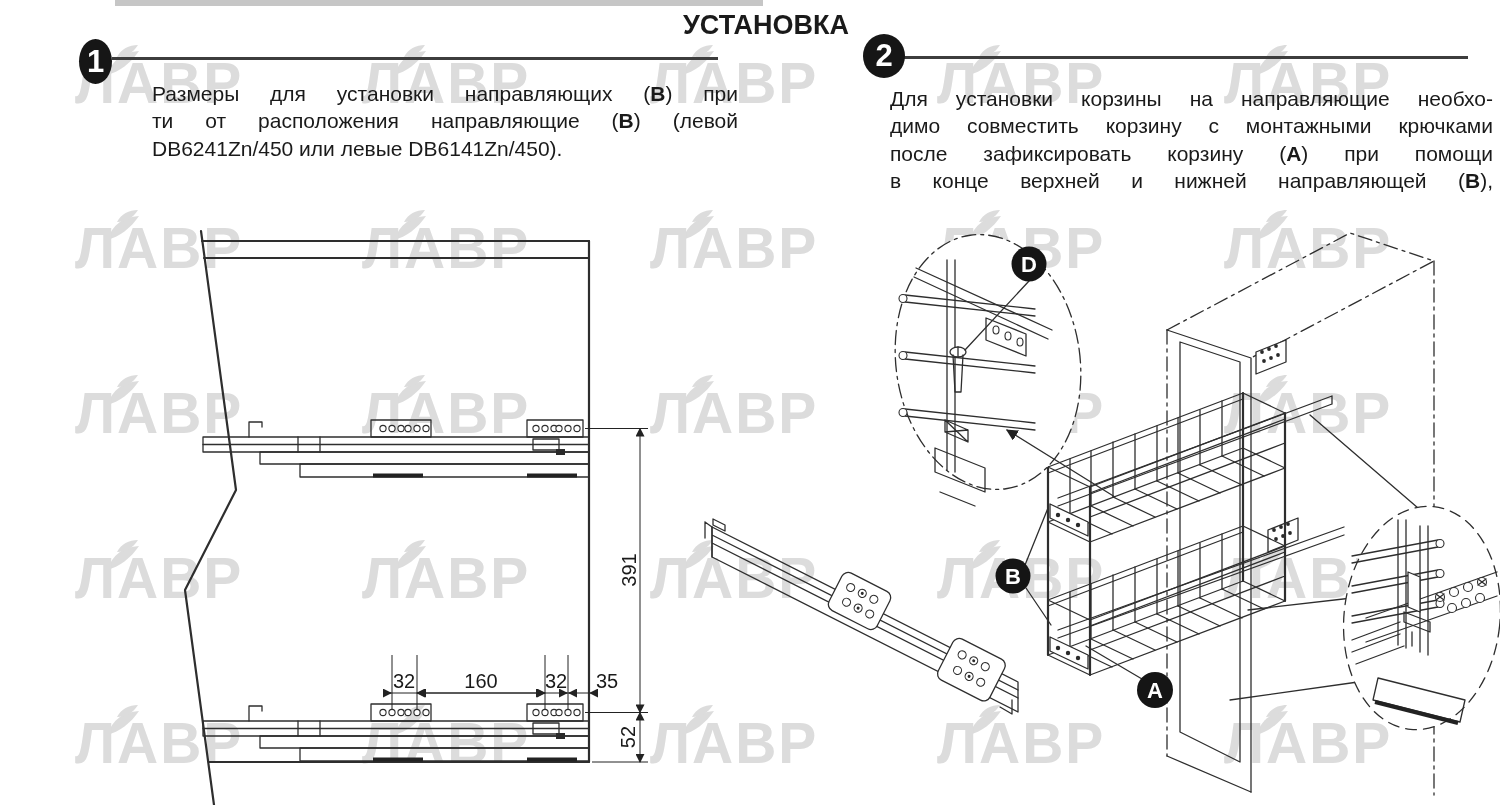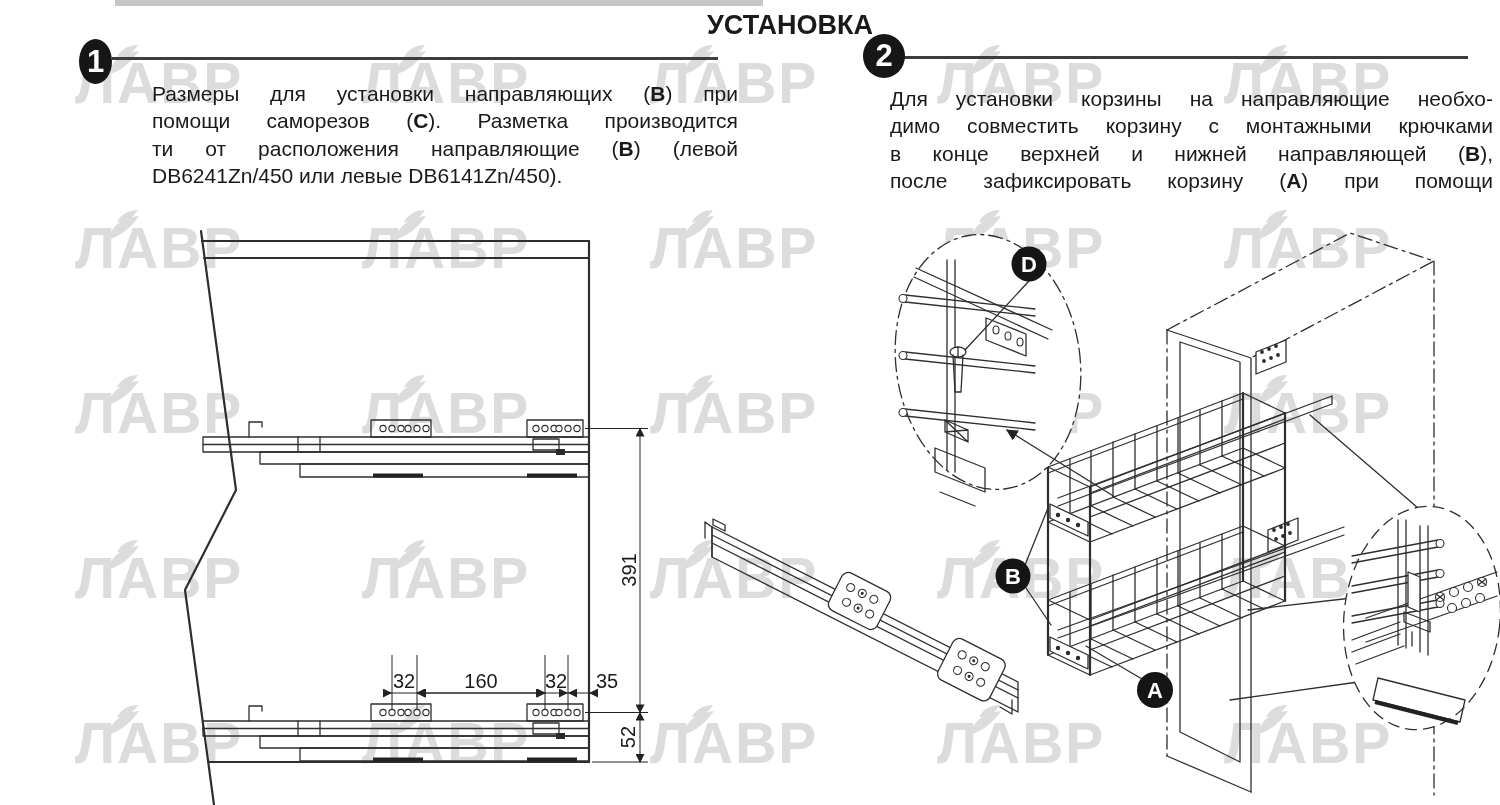--- a/index.html
+++ b/index.html
@@ -6,21 +6,21 @@
   .page{position:relative;width:1500px;height:805px;background:#ffffff;overflow:hidden;
         font-family:"Liberation Sans",sans-serif;color:#1a1a1a;}
   
   .wm-layer{position:absolute;inset:0;z-index:0;}
   .wm{position:absolute;width:180px;height:50px;}
   .wm .wmtext{position:relative;color:#dcdcdc;font-weight:bold;font-size:57px;line-height:46px;letter-spacing:2px;}
   .wm .wmleaf{position:absolute;left:30px;top:-15px;fill:#dcdcdc;}
   
   .topbar{position:absolute;left:115px;top:0;width:648px;height:6px;background:#c6c6c6;z-index:2;}
   
-  .title{position:absolute;left:600px;top:10px;width:380px;text-align:center;
+  .title{position:absolute;left:576px;top:10px;width:380px;text-align:center;
          font-size:27px;font-weight:bold;z-index:3;margin:0;}
   
   .numcircle{position:absolute;background:#161616;border-radius:50%;color:#fff;
              display:flex;align-items:center;justify-content:center;
              font-weight:bold;font-size:31px;z-index:4;}
   .rule{position:absolute;height:3px;background:#3d3d3d;z-index:3;}
   
   .para{position:absolute;z-index:3;font-size:21px;line-height:27.4px;}
   .para .line{text-align:justify;text-align-last:justify;white-space:nowrap;}
   .para .line.last{text-align-last:left;}
@@ -157,30 +157,29 @@
   </div>
   <div class="rule" style="left:112px;top:57px;width:606px;"></div>
 
   <div class="numcircle" style="left:863px;top:34px;width:42px;height:44px;">
     <span>2</span>
   </div>
   <div class="rule" style="left:903px;top:56px;width:565px;"></div>
 
   <div class="para" style="left:152px;top:80px;width:586px;">
     <div class="line"><span>Размеры для установки направляющих (</span><span class="b">B</span><span>) при</span></div>
-    <div class="line"><span>помощи саморезов (</span><span class="b">C</span><span>). Разметка производится</span></div>
     <div class="line"><span>ти от расположения направляющие (</span><span class="b">B</span><span>) (левой</span></div>
     <div class="line last"><span>DB6241Zn/450 или левые DB6141Zn/450).</span></div>
   </div>
 
   <div class="para" style="left:890px;top:85px;width:603px;">
     <div class="line"><span>Для установки корзины на направляющие необхо-</span></div>
     <div class="line"><span>димо совместить корзину с монтажными крючками</span></div>
+    <div class="line"><span>после зафиксировать корзину (</span><span class="b">A</span><span>) при помощи</span></div>
     <div class="line"><span>в конце верхней и нижней направляющей (</span><span class="b">B</span><span>),</span></div>
-    <div class="line"><span>после зафиксировать корзину (</span><span class="b">A</span><span>) при помощи</span></div>
   </div>
 
   <svg class="draw" width="1500" height="805" viewBox="0 0 1500 805">
     <defs>
       <marker id="arr" viewBox="0 0 10 10" refX="9" refY="5" markerWidth="9" markerHeight="9" orient="auto-start-reverse">
           <path d="M0,0 L10,5 L0,10 Z" fill="#222"></path>
         </marker>
     </defs>
 
     <g>

